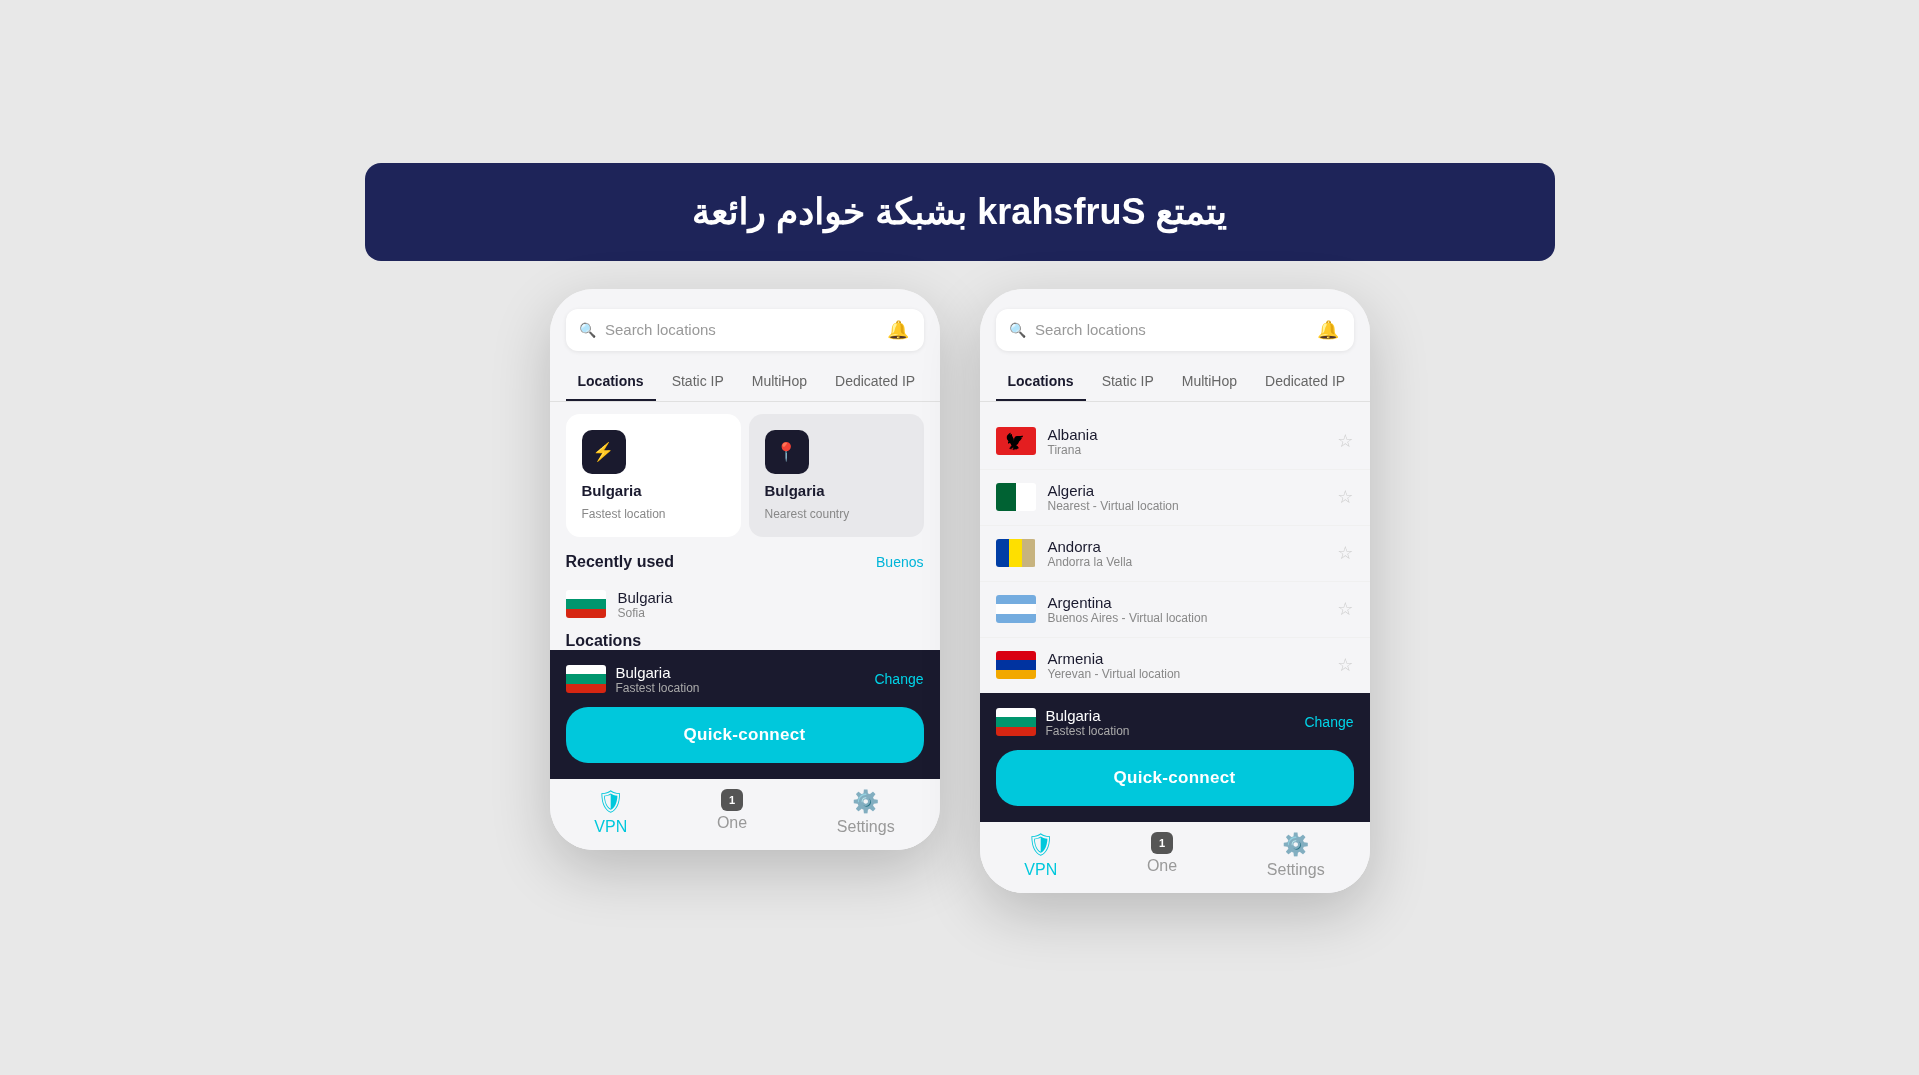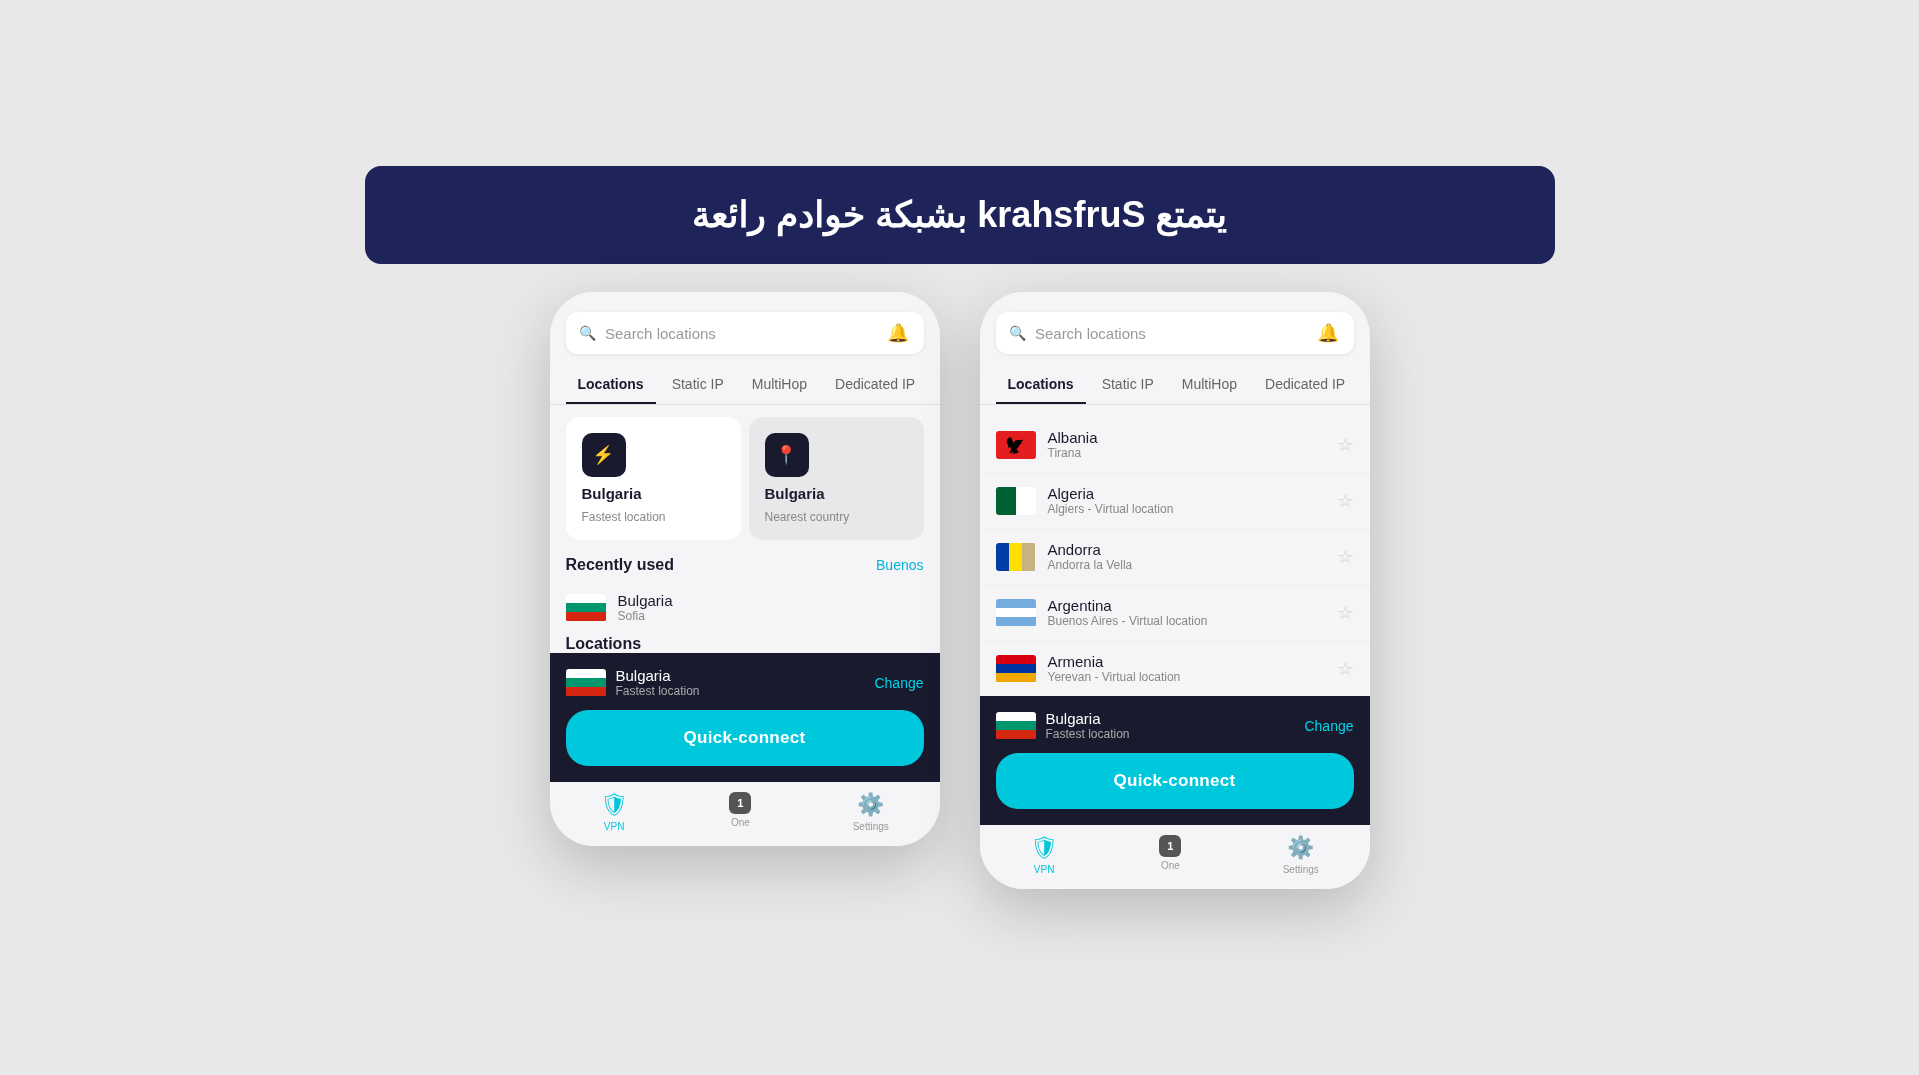--- a/index.html
+++ b/index.html
@@ -278,21 +278,21 @@
       cursor: pointer;
     }
     .nav-icon {
       font-size: 22px;
       color: #999;
     }
     .nav-icon.active-vpn {
       color: #00c8dc;
     }
     .nav-label {
-      font-size: 10px;
+      font-size: 16px;
       color: #999;
     }
     .nav-label.active-vpn {
       color: #00c8dc;
     }
 
     
     .flag-img {
       width: 40px;
       height: 28px;
@@ -457,21 +457,21 @@
             <span class="star-icon">☆</span>
           </div>
 
           <div class="location-list-item">
             <div class="flag-img" style="display:flex;flex-direction:row;">
               <div style="background:#006233;width:50%;height:100%;"></div>
               <div style="background:white;width:50%;height:100%;"></div>
             </div>
             <div class="location-info">
               <div class="location-name">Algeria</div>
-              <div class="location-sub">Algiers - Virtual location</div>
+              <div class="location-sub">Nearest - Virtual location</div>
             </div>
             <span class="star-icon">☆</span>
           </div>
 
           <div class="location-list-item">
             <div class="flag-img" style="display:flex;flex-direction:row;">
               <div style="background:#003DA5;width:33%;height:100%;"></div>
               <div style="background:#FEDF00;width:34%;height:100%;"></div>
               <div style="background:#C7B37F;width:33%;height:100%;"></div>
             </div>

